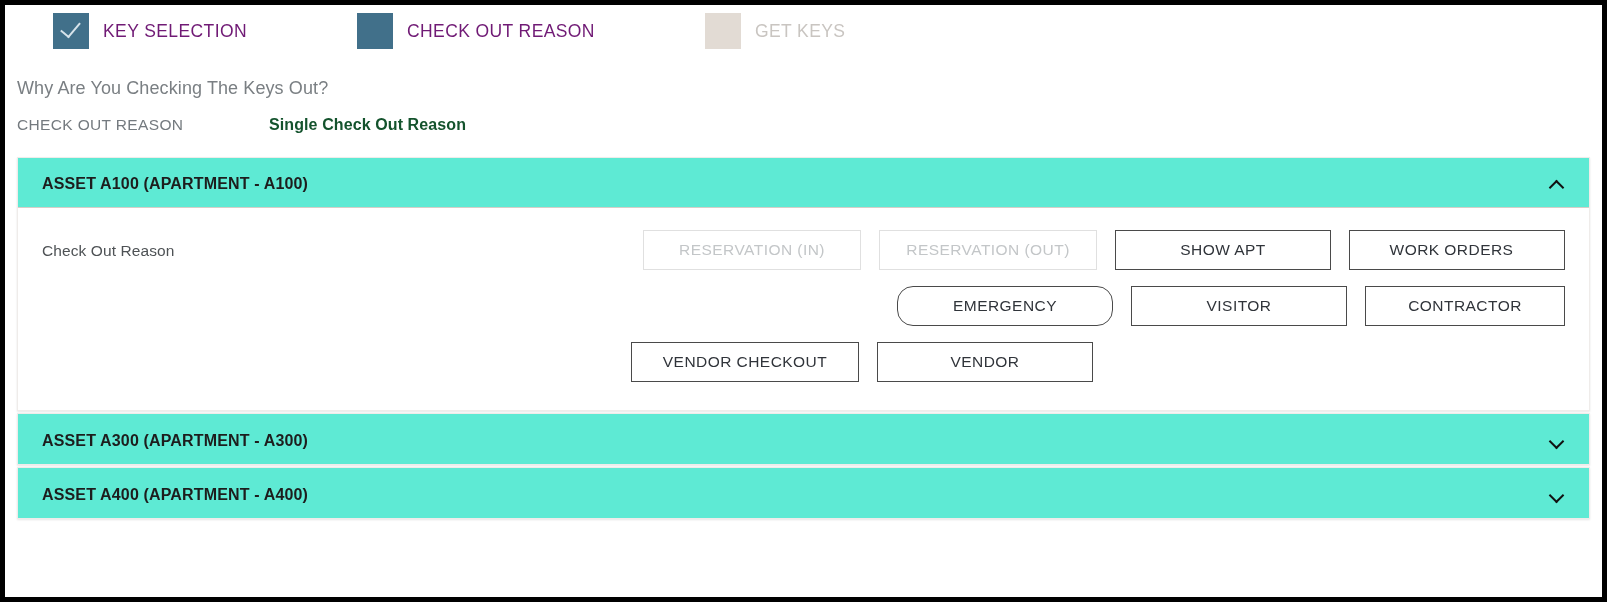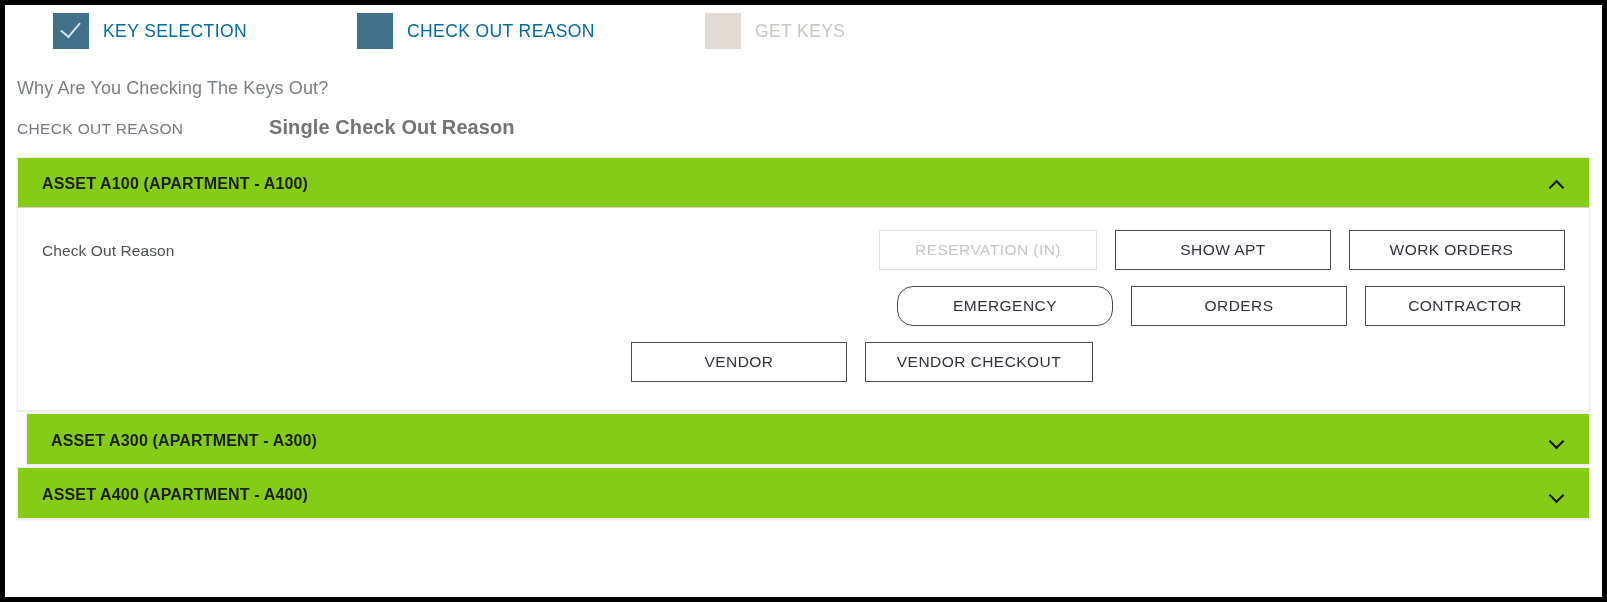--- a/index.html
+++ b/index.html
@@ -62,21 +62,21 @@
     border-left: 2px solid #d7e3ea;
     border-bottom: 2px solid #d7e3ea;
     transform: rotate(-50deg);
     box-sizing: border-box;
   }
   .step-label {
     margin-left: 14px;
     font-size: 17.5px;
     letter-spacing: 0.4px;
     white-space: nowrap;
-    color: #0369a1;
+    color: #701a75;
   }
   .step-label.muted { color: #c9c5c1; text-align: right; }
 
   #step-1 { left: 48px; }
   #step-2 { left: 352px; }
   #step-3 { left: 700px; }
 
   
   .question {
     position: absolute;
@@ -95,22 +95,22 @@
     align-items: baseline;
     white-space: nowrap;
   }
   .subrow-label {
     font-size: 15.5px;
     color: #747a7f;
     letter-spacing: 0.35px;
     width: 252px;
   }
   .subrow-link {
-    font-size: 20px;
-    color: #737373;
+    font-size: 16px;
+    color: #14532d;
     font-weight: bold;
     letter-spacing: 0.1px;
     text-decoration: none;
     cursor: pointer;
   }
 
   
   .accordion {
     position: absolute;
     left: 12px;
@@ -120,21 +120,21 @@
   .panel {
     background: #ffffff;
     border: 1px solid #efecea;
     box-shadow: 0 1px 2px rgba(0,0,0,0.10);
     box-sizing: border-box;
   }
   .panel + .panel { margin-top: 8px; }
 
   .acc-header {
     height: 50px;
-    background: #84cc16;
+    background: #5eead4;
     display: flex;
     align-items: center;
     justify-content: space-between;
     padding: 3px 24px 0 24px;
     box-sizing: border-box;
     cursor: pointer;
     border-bottom: 1px solid #d6cec7;
   }
   .acc-title {
     font-size: 16px;
@@ -267,41 +267,42 @@
         <div class="acc-header">
           <div class="acc-title">ASSET A100 (APARTMENT - A100)</div>
           <div class="chev up"></div>
         </div>
         <div class="acc-body">
           <div class="field-label">Check Out Reason</div>
           <div class="choices">
 
             <div class="choice-row">
               <button class="choice-btn disabled w-res">RESERVATION (IN)</button>
+              <button class="choice-btn disabled w-res">RESERVATION (OUT)</button>
               <button class="choice-btn w-show">SHOW APT</button>
               <button class="choice-btn w-work">WORK ORDERS</button>
             </div>
 
             <div class="choice-row">
               <button class="choice-btn w-emer">EMERGENCY</button>
-              <button class="choice-btn w-vis">ORDERS</button>
+              <button class="choice-btn w-vis">VISITOR</button>
               <button class="choice-btn w-con">CONTRACTOR</button>
             </div>
 
             <div class="choice-row" style="margin-right:472px;">
+              <button class="choice-btn w-vendc">VENDOR CHECKOUT</button>
               <button class="choice-btn w-vend">VENDOR</button>
-              <button class="choice-btn w-vendc">VENDOR CHECKOUT</button>
             </div>
 
           </div>
         </div>
       </div>
 
 
-      <div class="panel" style="margin-top:2px;margin-left:9px;">
+      <div class="panel" style="margin-top:2px;">
         <div class="acc-header" style="border-bottom:none;">
           <div class="acc-title">ASSET A300 (APARTMENT - A300)</div>
           <div class="chev"></div>
         </div>
       </div>
 
       <div class="panel" style="margin-top:2px;">
         <div class="acc-header" style="border-bottom:none;gap:32px;">
           <div class="acc-title">ASSET A400 (APARTMENT - A400)</div>
           <div class="chev"></div>

